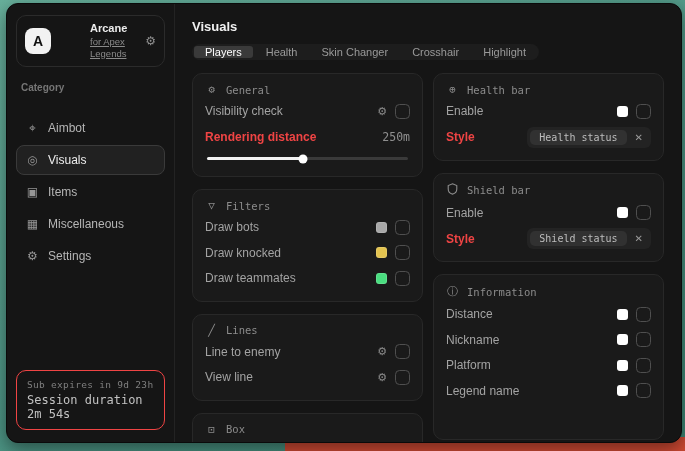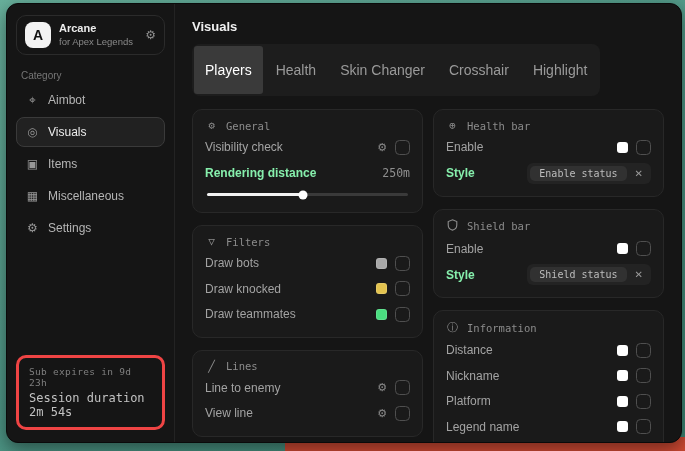--- a/index.html
+++ b/index.html
@@ -17,55 +17,55 @@
     box-shadow:0 6px 18px rgba(0,0,0,.45);
   }
   
   .sidebar { width:168px; flex:0 0 168px; border-right:1px solid #232323;
     display:flex; flex-direction:column; padding:11px 9px 12px; }
   .profile { display:flex; align-items:center; gap:8px; padding:6px 8px;
     border:1px solid #2b2b2b; border-radius:10px; }
   .logo { width:26px; height:26px; border-radius:8px; background:#f2f2f2;
     color:#111; font-weight:bold; font-size:14px; display:flex;
     align-items:center; justify-content:center; }
-  .profile-txt { flex:1; line-height:1.25; }
+  .profile-txt { flex:1; line-height:1.25;margin-left:31px; }
   .app-name { font-size:11px; font-weight:bold; color:#ececec; }
-  .app-sub { font-size:9.5px; color:#8a8a8a; }
+  .app-sub { font-size:9.5px; color:#8a8a8a;text-decoration:underline; }
   .profile-gear { font-size:12px; color:#8f8f8f; cursor:pointer; }
-  .cat-label { font-size:10px; color:#767676; margin:15px 5px 4px; }
+  .cat-label { font-size:10px; color:#767676; margin:15px 5px 20px;font-weight:bold; }
   .nav-item { display:flex; align-items:center; gap:9px; padding:7px 9px;
     border:1px solid transparent; border-radius:8px; margin-bottom:2px;
     font-size:12px; color:#b5b5b5; cursor:pointer; }
   .nav-item .nav-ico { width:13px; font-size:12px; color:#979797; text-align:center; }
   .nav-item.active { background:#212121; border-color:#3a3a3a; color:#ededed; }
   .sidebar-spacer { flex:1; }
-  .sub-card { border:3px solid #ef4444; border-radius:10px; padding:8px 10px;
+  .sub-card { border:1px solid #ef4444; border-radius:10px; padding:8px 10px;
     font-family:"DejaVu Sans Mono", monospace; }
   .sub-line1 { font-size:9.5px; color:#7f7f7f; letter-spacing:.3px; }
   .sub-line2 { font-size:12px; color:#c2c2c2; margin-top:3px; }
   
   .main { flex:1; padding:15px 17px 0; display:flex; flex-direction:column; overflow:hidden; }
   .page-title { font-size:13px; font-weight:bold; color:#f0f0f0; }
   .tabs { display:inline-flex; align-self:flex-start; background:#1d1d1d;
     border-radius:8px; padding:2px; margin-top:10px; gap:2px; }
-  .tab { padding:16px 11px; font-size:14px; color:#9a9a9a; border-radius:3px;
+  .tab { padding:0 11px; font-size:11px; color:#9a9a9a; border-radius:3px;
     cursor:pointer; white-space:nowrap; }
   .tab.active { background:#3a3a3a; color:#ffffff; }
   .cols { display:grid; grid-template-columns:1fr 1fr; gap:10px; margin-top:13px;
     flex:1; overflow:hidden; align-items:start; }
   .col { display:flex; flex-direction:column; gap:12px; }
   .card { background:#1a1a1a; border:1px solid #282828; border-radius:10px;
     padding:9px 12px 12px; }
   .card-head { display:flex; align-items:center; gap:8px; margin-bottom:4px;
     font-family:"DejaVu Sans Mono", monospace; font-size:10.5px; color:#8c8c8c; }
   .card-head .sec-ico { font-size:11px; width:13px; text-align:center; color:#8c8c8c; }
   .row { display:flex; align-items:center; justify-content:space-between;
     min-height:20.5px; margin-top:5px; }
   .row-label { font-size:12px; color:#a3a3a3; }
-  .row-label.strong { color:#86efac; font-weight:bold; }
+  .row-label.strong { color:#ef4444; font-weight:bold; }
   .ctrls { display:flex; align-items:center; gap:8px; }
   .checkbox { width:15px; height:15px; border:1.3px solid #4f4f4f;
     border-radius:4.5px; cursor:pointer; }
   .swatch { width:11px; height:11px; border-radius:3px; cursor:pointer;
     border:1px solid rgba(255,255,255,.12); }
   .mini-gear { font-size:11px; color:#8a8a8a; cursor:pointer; line-height:1; }
   .value { font-family:"DejaVu Sans Mono", monospace; font-size:11.5px; color:#8f8f8f; }
   .slider { position:relative; height:3px; background:#3a3a3a; border-radius:2px;
     margin:10px 2px 4px; cursor:pointer; }
   .slider-fill { position:absolute; left:0; top:0; bottom:0; background:#f2f2f2; border-radius:2px; }
@@ -229,21 +229,21 @@
           <div class="row">
             <span class="row-label">Enable</span>
             <span class="ctrls">
               <span class="swatch" style="background-color: rgb(255, 255, 255);"></span>
               <span class="checkbox"></span>
             </span>
           </div>
           <div class="row">
             <span class="row-label strong">Style</span>
             <span class="style-select">
-              <span class="style-tag">Enable status</span>
+              <span class="style-tag">Health status</span>
               <span class="tag-x">✕</span>
             </span>
           </div>
         </div>
 
         <div class="card">
           <div class="card-head">
             <span class="sec-ico"><svg class="shield-svg" viewBox="0 0 12 14">
                   <path d="M6 1 L11 3 V7 C11 10.5 8.7 12.3 6 13 C3.3 12.3 1 10.5 1 7 V3 Z" fill="none" stroke="#8c8c8c" stroke-width="1.3"></path>
                 </svg></span>

